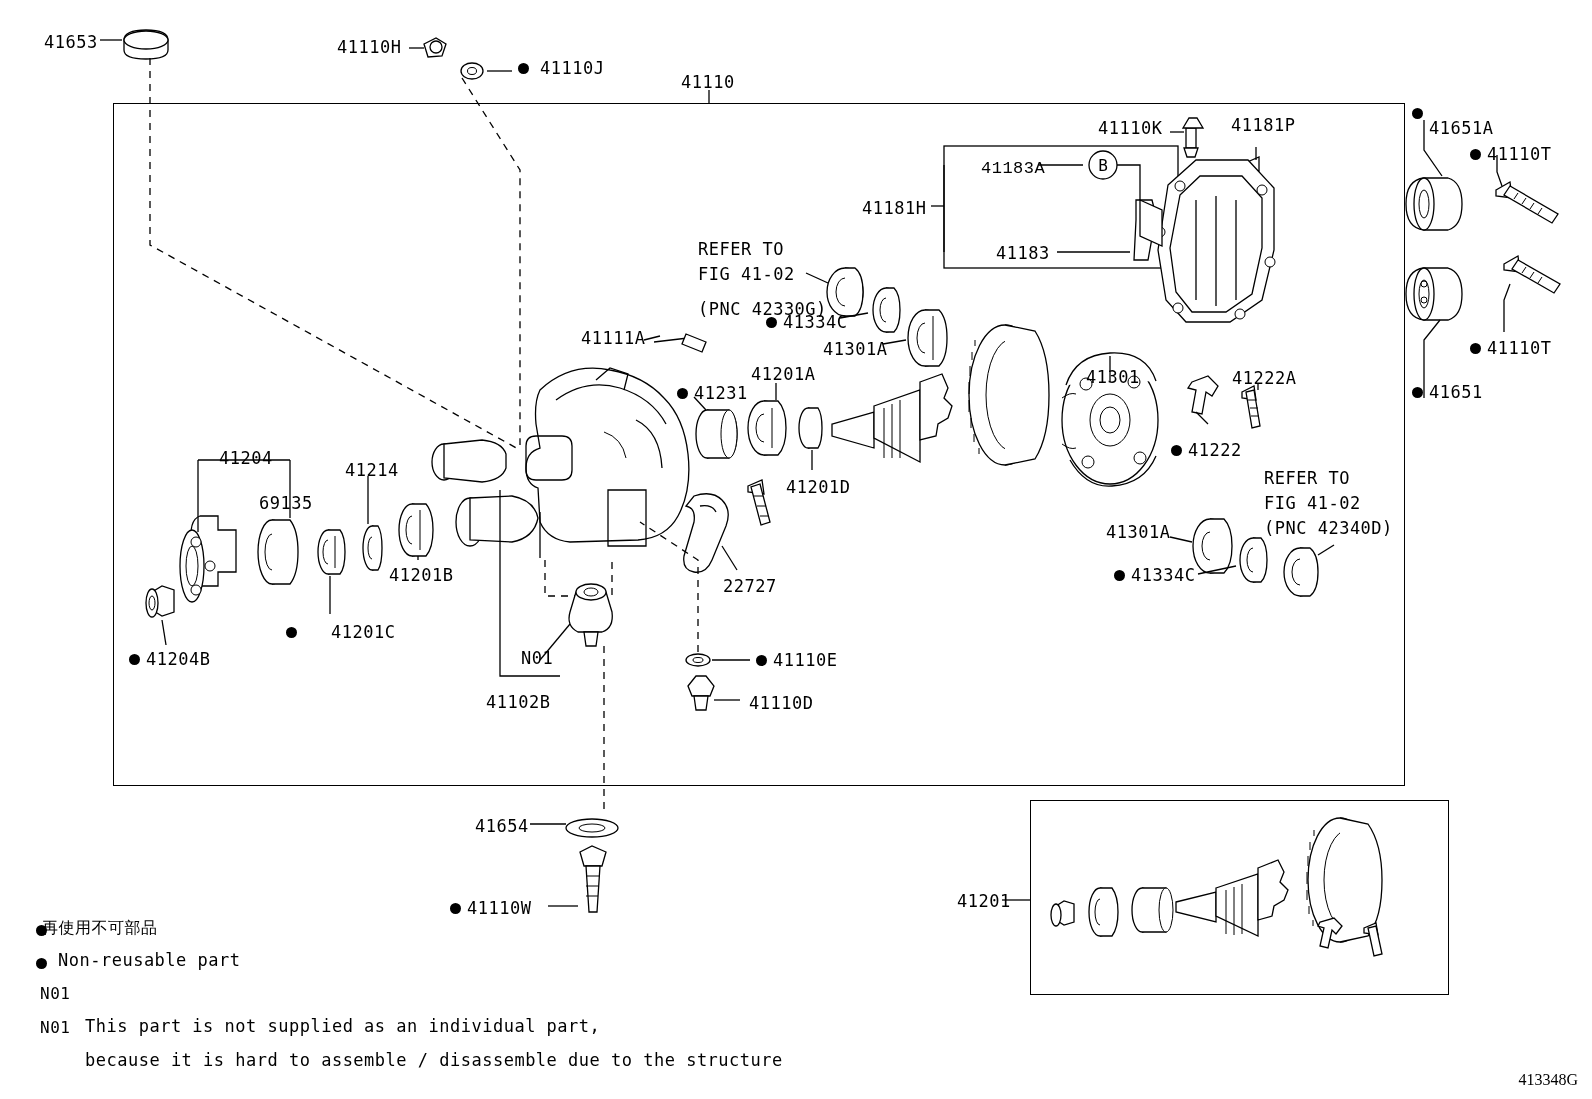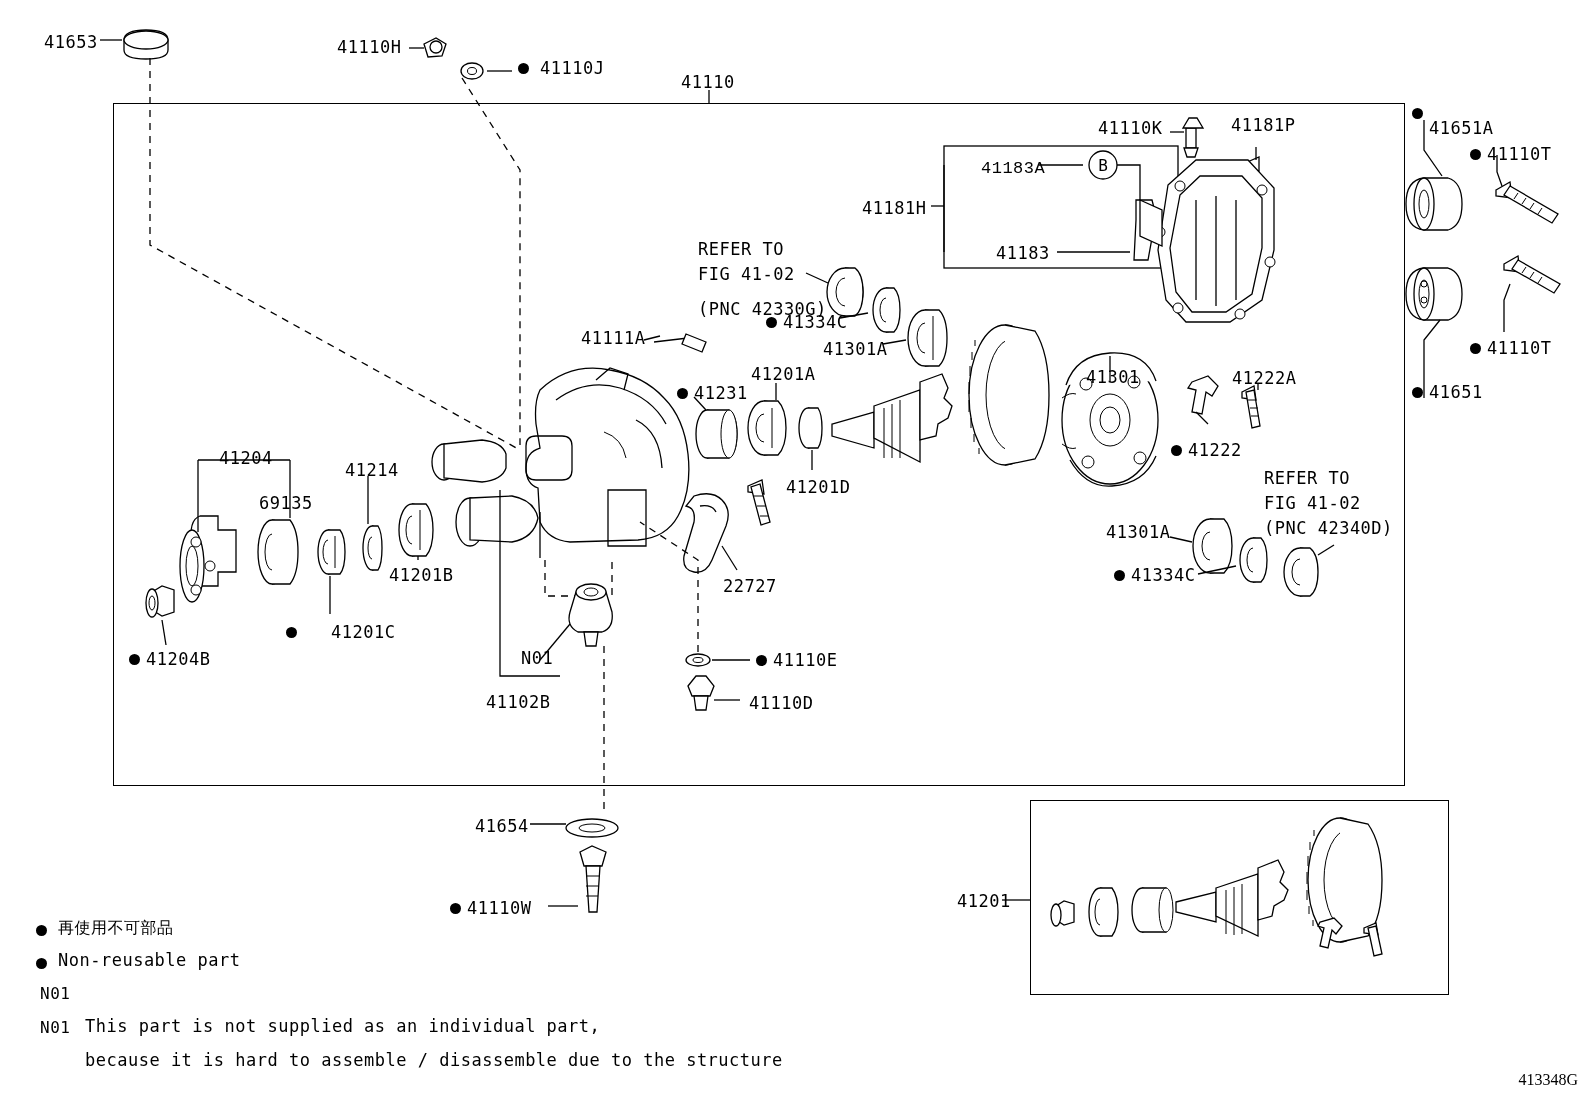--- a/index.html
+++ b/index.html
@@ -490,21 +490,21 @@
     <div class="lbl" style="position:relative; left:0; top:0; margin-top:18px;">(PNC 42330G)</div>
   </div>
 
   <div style="position:absolute; left:1264px; top:470px; line-height:26px;">
     <div class="lbl" style="position:relative; left:0; top:0;">REFER TO</div>
     <div class="lbl" style="position:relative; left:0; top:0; margin-top:8px;">FIG 41-02</div>
     <div class="lbl" style="position:relative; left:0; top:0; margin-top:8px;">(PNC 42340D)</div>
   </div>
 
   <div class="dot" style="left:36px; top:925px;"></div>
-  <div class="lbl jp" style="left:58px; top:920px;">再使用不可部品</div>
+  <div class="lbl jp" style="left:42px; top:920px;">再使用不可部品</div>
 
   <div class="dot" style="left:36px; top:958px;"></div>
   <div class="lbl" style="left:58px; top:952px;">Non-reusable part</div>
 
   <div class="lbl sm" style="left:40px; top:986px;">N01</div>
 
   <div class="lbl sm" style="left:40px; top:1020px;">N01</div>
   <div class="lbl" style="left:85px; top:1018px;">This part is not supplied as an individual part,</div>
   <div class="lbl" style="left:85px; top:1052px;">because it is hard to assemble / disassemble due to the structure</div>
 

